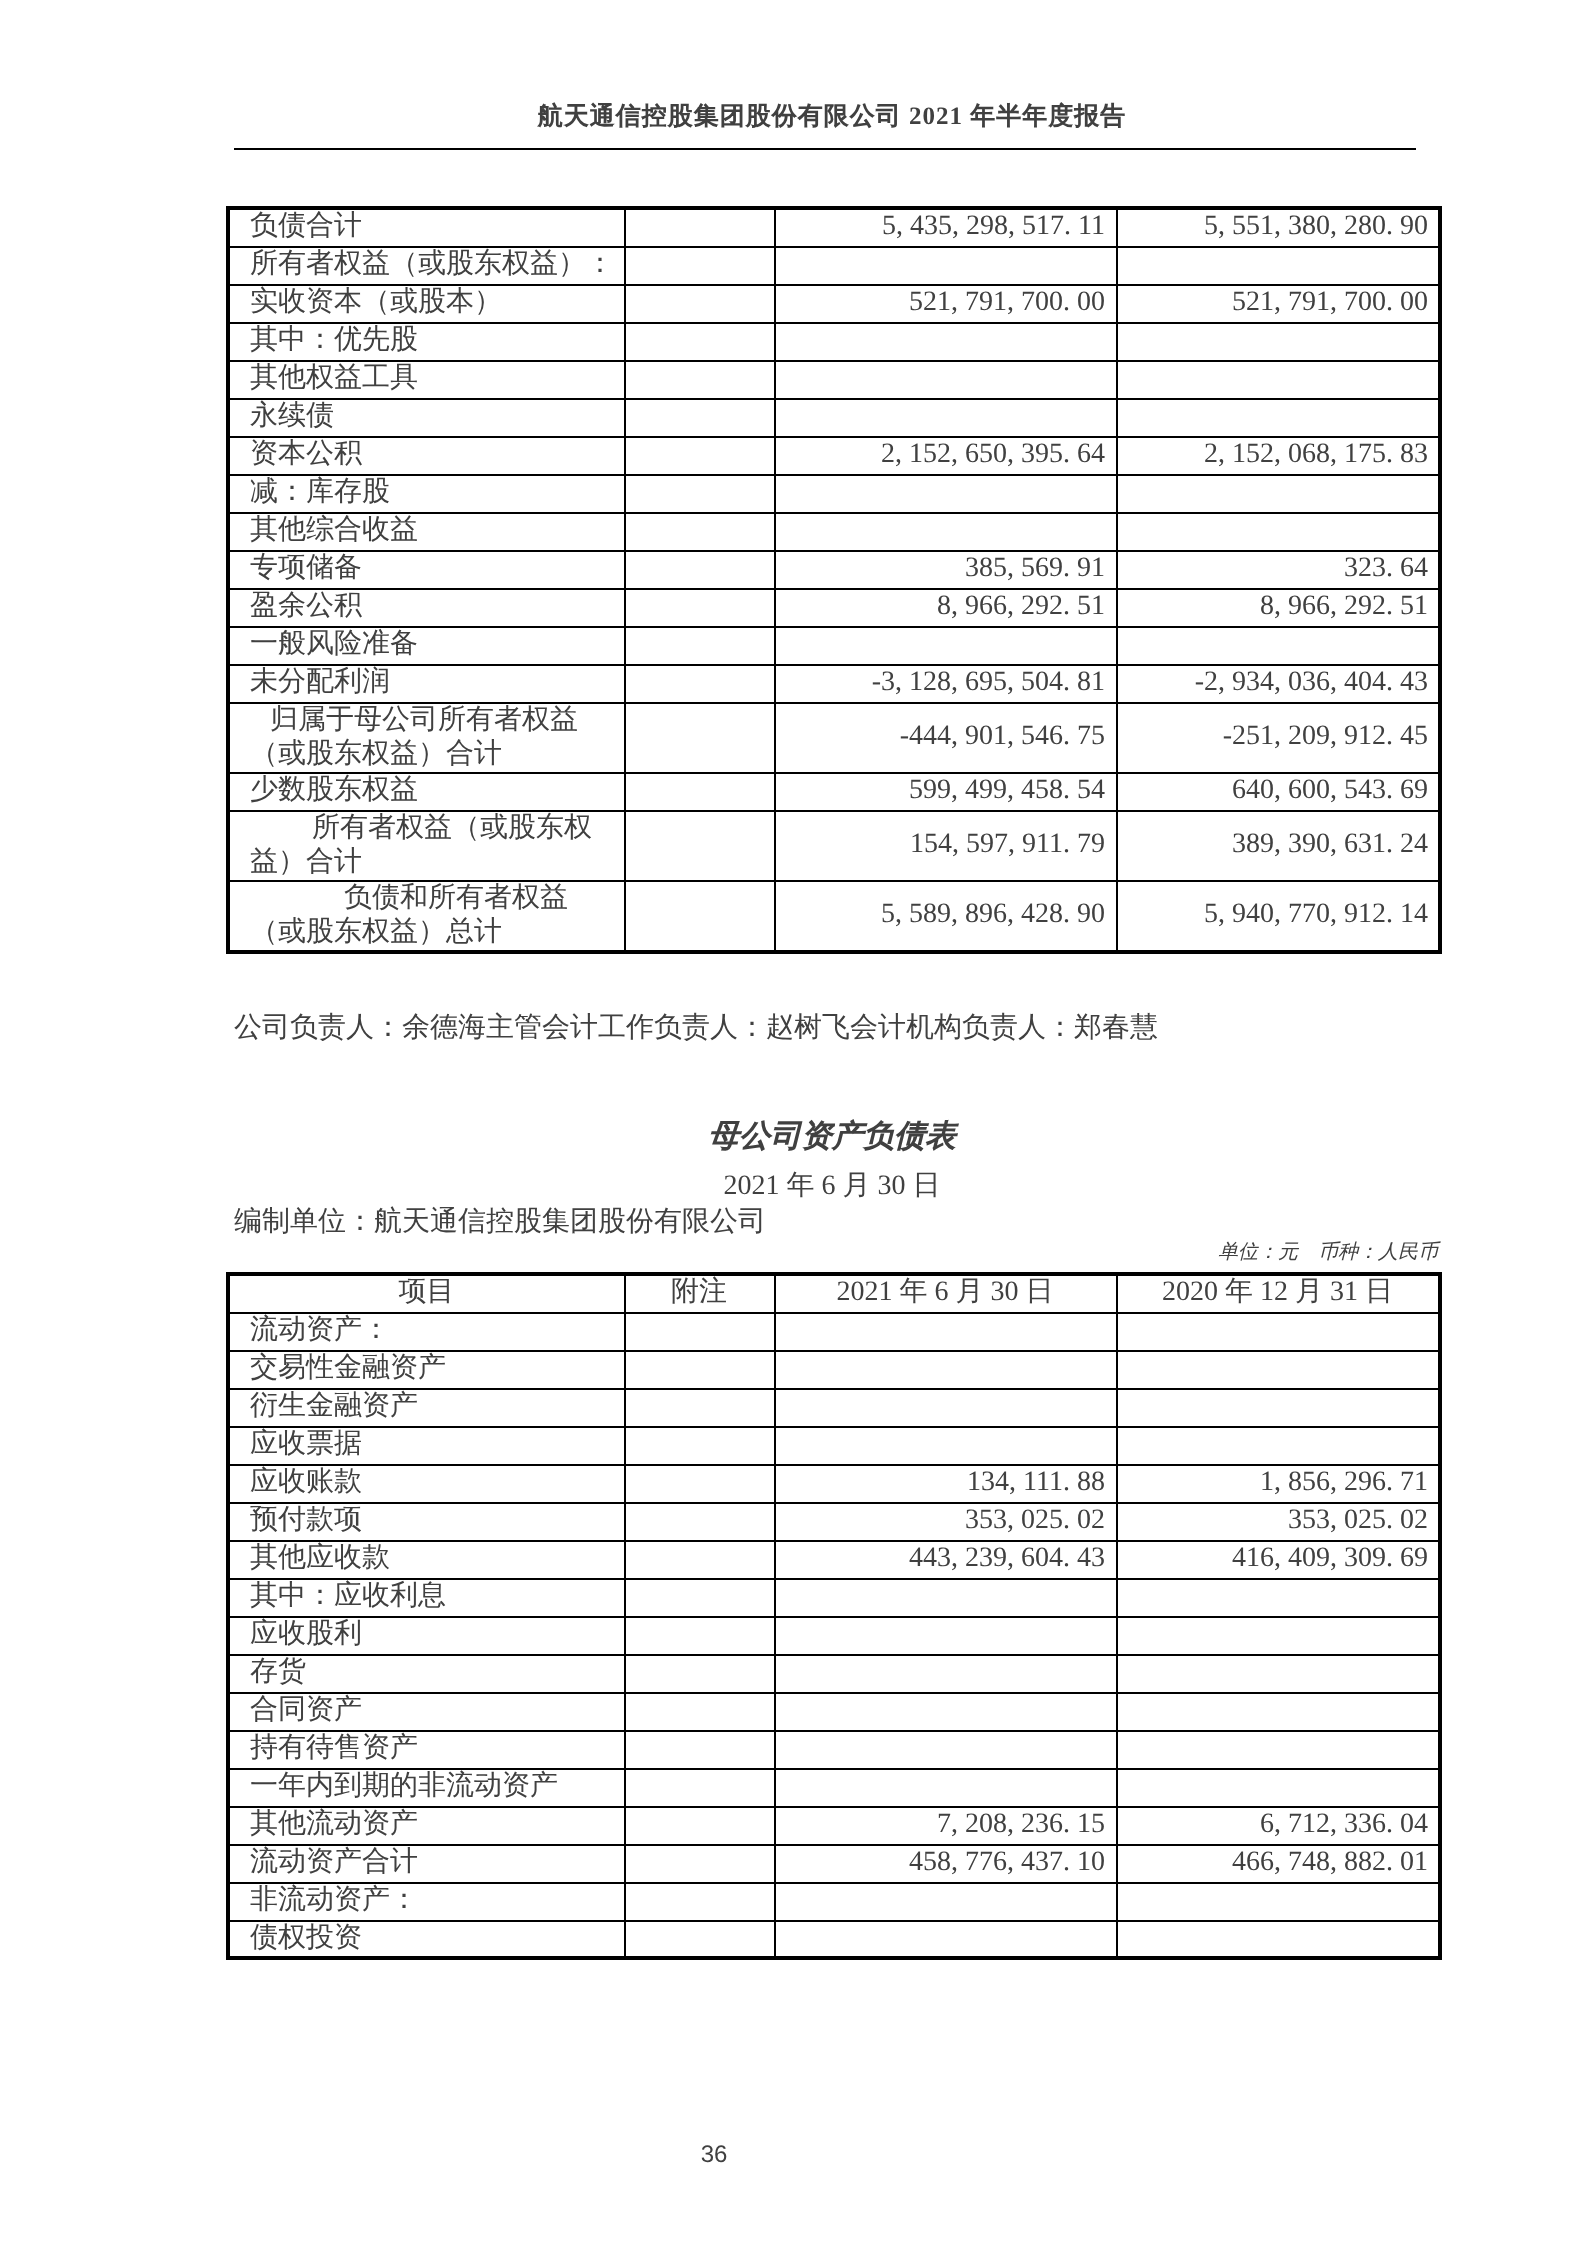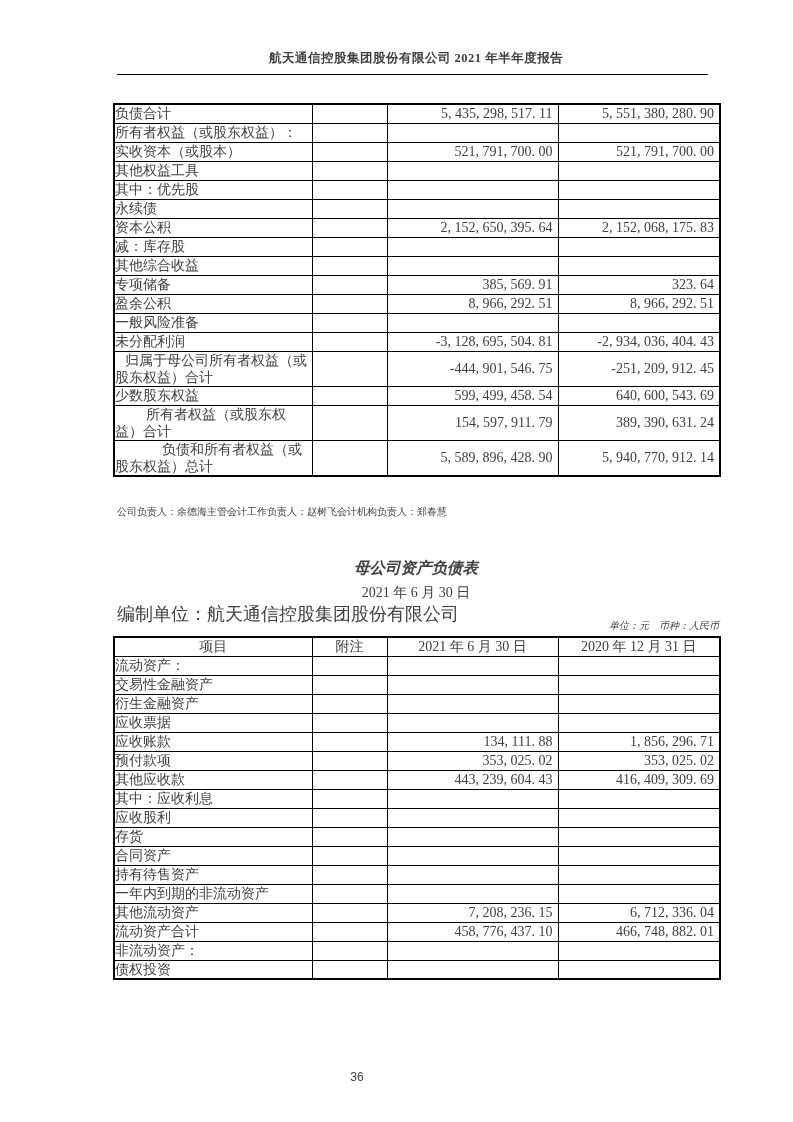--- a/index.html
+++ b/index.html
@@ -20,42 +20,42 @@
   table.fin {
     position:absolute; left:113px; border-collapse:collapse;
     table-layout:fixed; width:606px; border:2px solid #000;
   }
   #table1 { top:103px; }
   #table2 { top:636px; }
   table.fin td, table.fin th {
     border:1px solid #000; font-size:14px; font-weight:normal;
     height:19px; line-height:17px; vertical-align:middle; overflow:hidden;
   }
-  td.lab { padding:0 1px 0 0; text-align:left; }
+  td.lab { padding:0 1px 0 10px; text-align:left; }
   td.num { text-align:right; padding:0 5px 0 1px; font-size:13.5px; white-space:nowrap; }
   th.hdr { font-weight:bold; text-align:center; height:21px; }
   .bold { font-weight:bold; }
   .ind1 { padding-left:13px; }
   .indB { padding-left:27px; }
   .indC { padding-left:37px; }
   .indE { padding-left:50px; }
   .indD { padding-left:68px; }
   .hang1 { padding-left:3px; text-indent:10px; }
   .hang2 { padding-left:4px; text-indent:31px; }
   .hang3 { padding-left:5px; text-indent:47px; }
-  .signatories { position:absolute; top:505px; left:117px; font-size:10px; }
+  .signatories { position:absolute; top:505px; left:117px; font-size:14px; }
   .stmt-title {
     position:absolute; top:558px; left:113px; width:606px;
     text-align:center; font-size:15.5px; font-weight:bold;font-style:italic;
   }
   .stmt-date {
     position:absolute; top:584px; left:113px; width:606px;
     text-align:center; font-size:14px;
   }
-  .prepared { position:absolute; top:602px; left:117px; font-size:18px; }
+  .prepared { position:absolute; top:602px; left:117px; font-size:14px; }
   .unit-note { position:absolute; top:619px; right:74px; font-size:10px;font-style:italic; }
   .page-number {
     position:absolute; top:1070px; left:0; width:714px;
     text-align:center; font-size:12px; font-family:"Liberation Sans","DejaVu Sans",sans-serif;
   }
 </style>
 </head>
 <body>
 
 <div class="page">
@@ -83,27 +83,27 @@
           <td class="num"></td>
           <td class="num"></td>
         </tr>
       <tr>
           <td class="lab ind1">实收资本（或股本）</td>
           <td></td>
           <td class="num">521, 791, 700. 00</td>
           <td class="num">521, 791, 700. 00</td>
         </tr>
       <tr>
+          <td class="lab ind1">其中：优先股</td>
+          <td></td>
+          <td class="num"></td>
+          <td class="num"></td>
+        </tr>
+      <tr>
           <td class="lab ind1">其他权益工具</td>
-          <td></td>
-          <td class="num"></td>
-          <td class="num"></td>
-        </tr>
-      <tr>
-          <td class="lab ind1">其中：优先股</td>
           <td></td>
           <td class="num"></td>
           <td class="num"></td>
         </tr>
       <tr>
           <td class="lab indD">永续债</td>
           <td></td>
           <td class="num"></td>
           <td class="num"></td>
         </tr>

